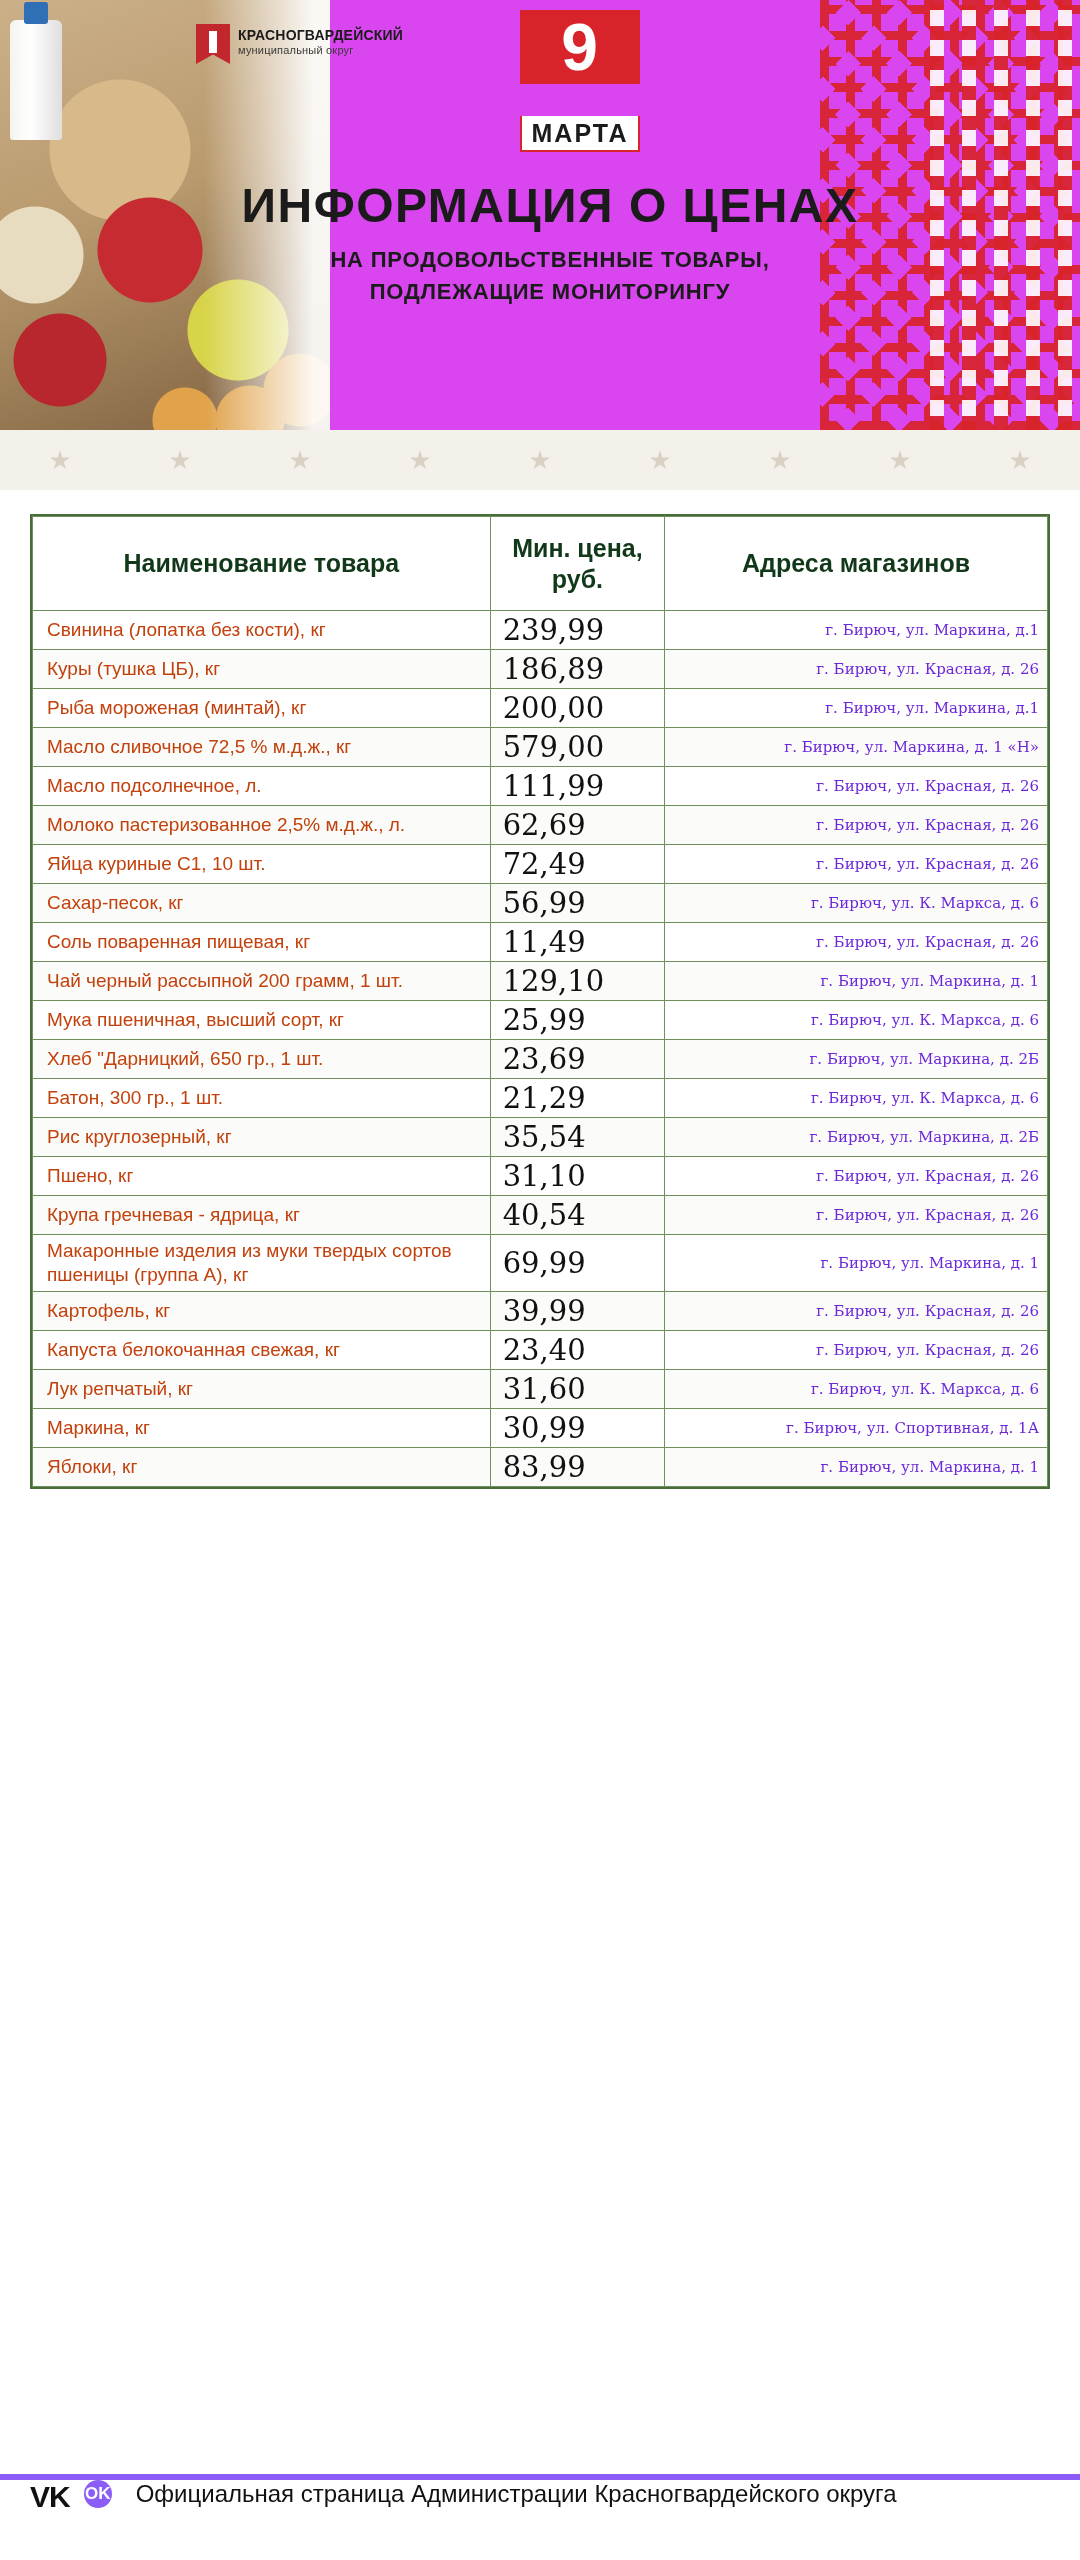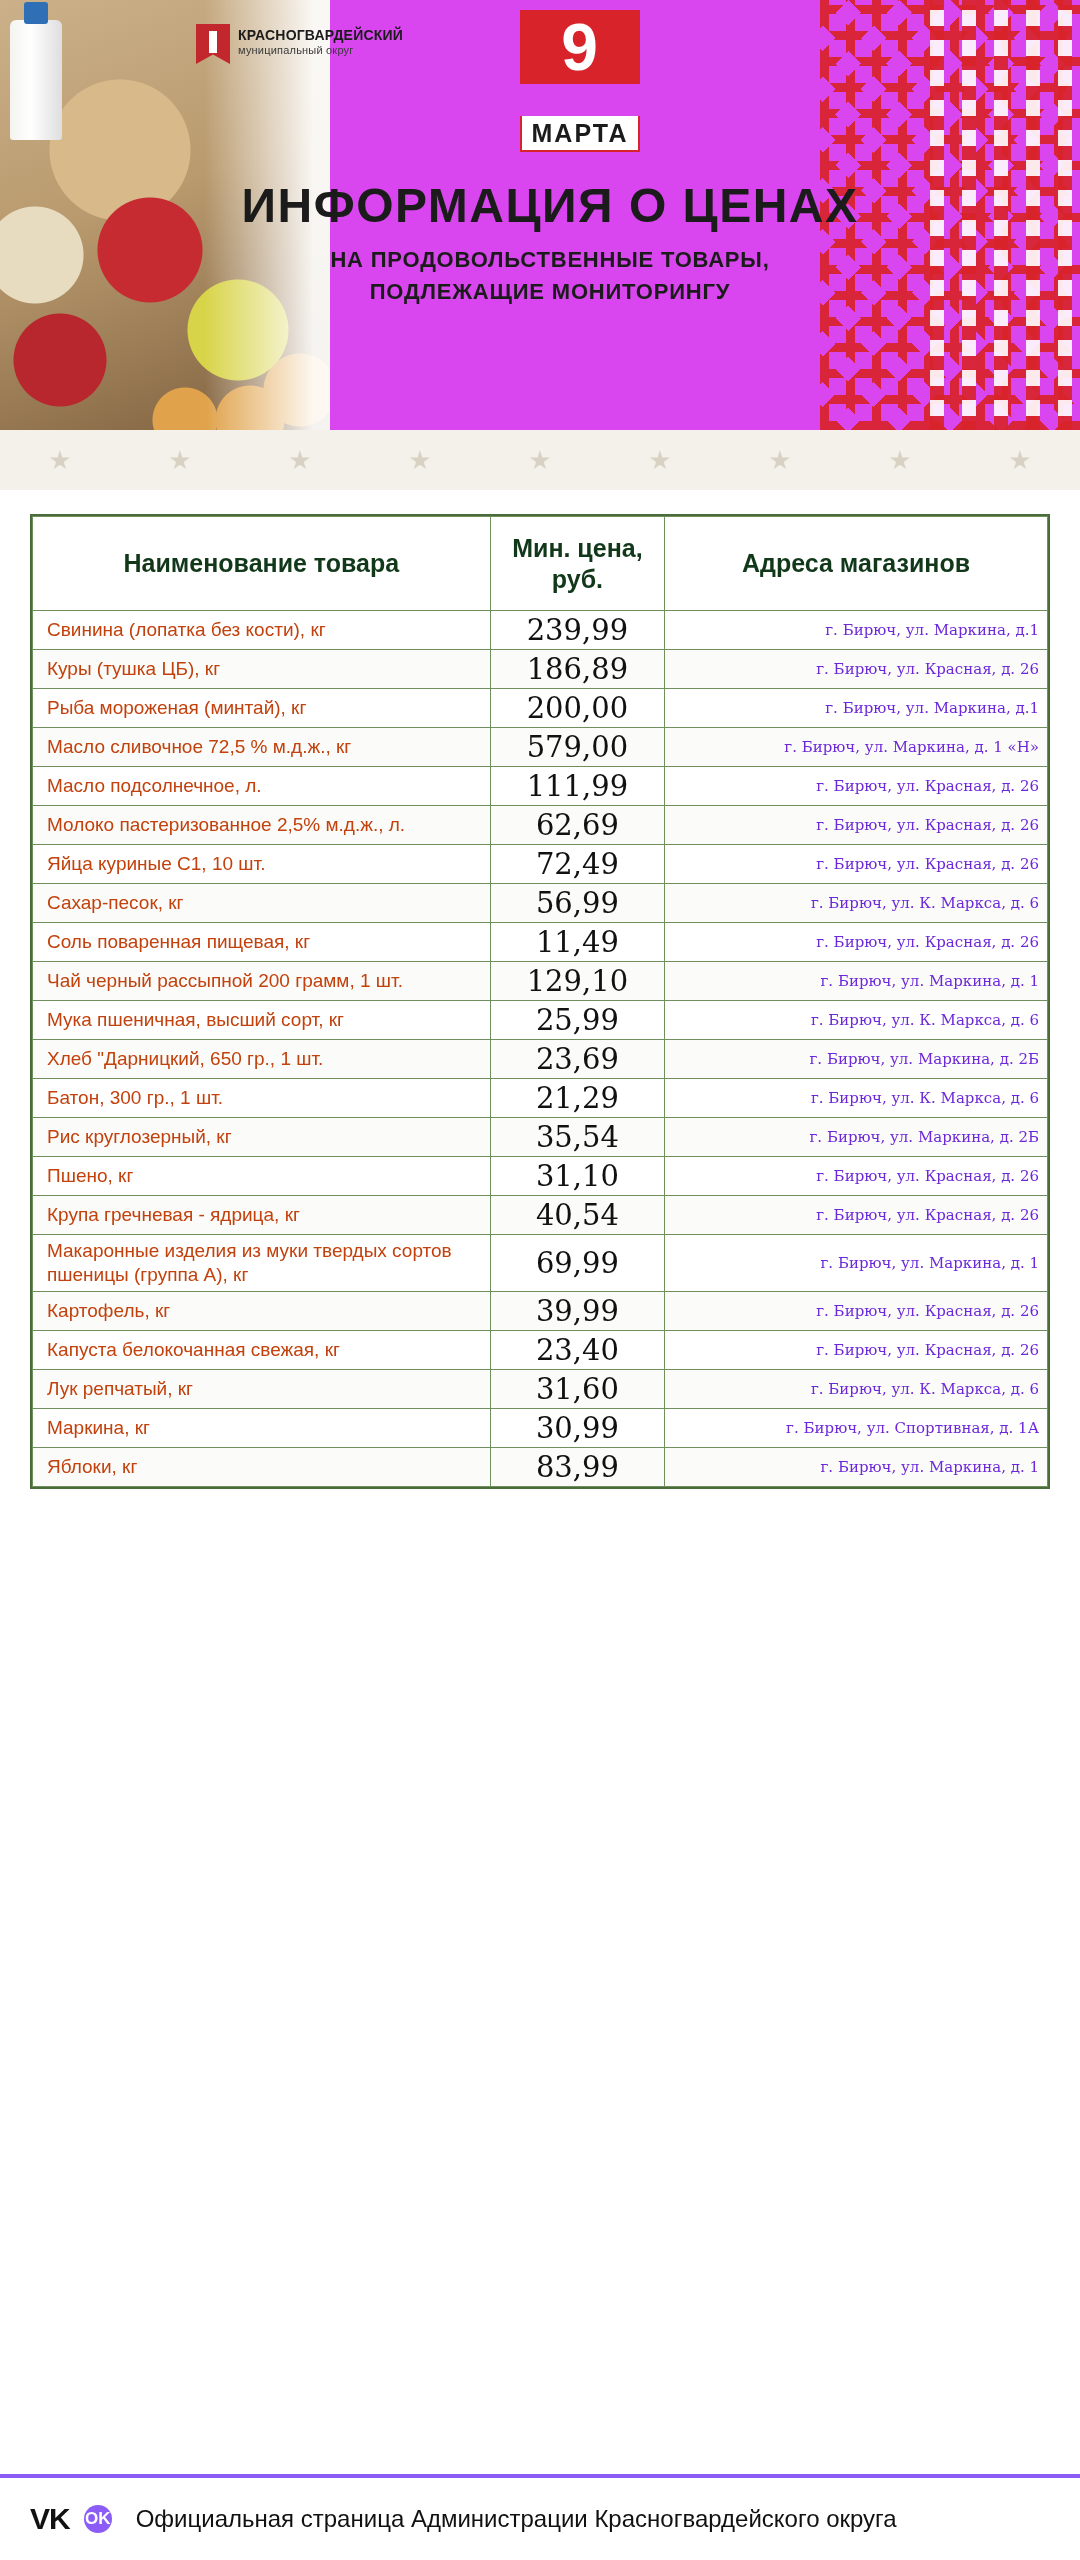--- a/index.html
+++ b/index.html
@@ -158,44 +158,44 @@
 
   td.c-name {
     font-size: 19px;
     color: #c2410c;
     padding: 4px 14px;
     line-height: 1.25;
   }
   td.c-price {
     font-size: 29px;
     color: #111111;
-    text-align: center;
     white-space: nowrap;
     font-family: "DejaVu Serif", serif;
+    padding-left: 12px;
   }
   td.c-addr {
     font-size: 15px;
     color: #6d28d9;
     text-align: right;
     padding: 10px 8px;
     font-family: "DejaVu Serif", serif;
   }
   tbody tr:nth-child(odd) td { background: #ffffff; }
   tbody tr:nth-child(even) td { background: #fbfcfa; }
 
   
   .footer {
     position: absolute;
     left: 0; bottom: 0;
     width: 1080px; height: 86px;
     background: #ffffff;
-    display: flex; align-items: center;
+    display: flex; align-items: flex-start;
     padding-left: 30px;
     gap: 14px;
-    border-top: 4px solid #8b5cf6;
+    border-top: 6px solid #8b5cf6;
   }
   .vk-icon {
     font-size: 30px; font-weight: 700; color: #111111; letter-spacing: -1px;
   }
   .ok-icon {
     width: 28px; height: 28px; border-radius: 50%;
     background: #8b5cf6; color: #ffffff;
     font-size: 17px; font-weight: 700;
     display: flex; align-items: center; justify-content: center;
   }

